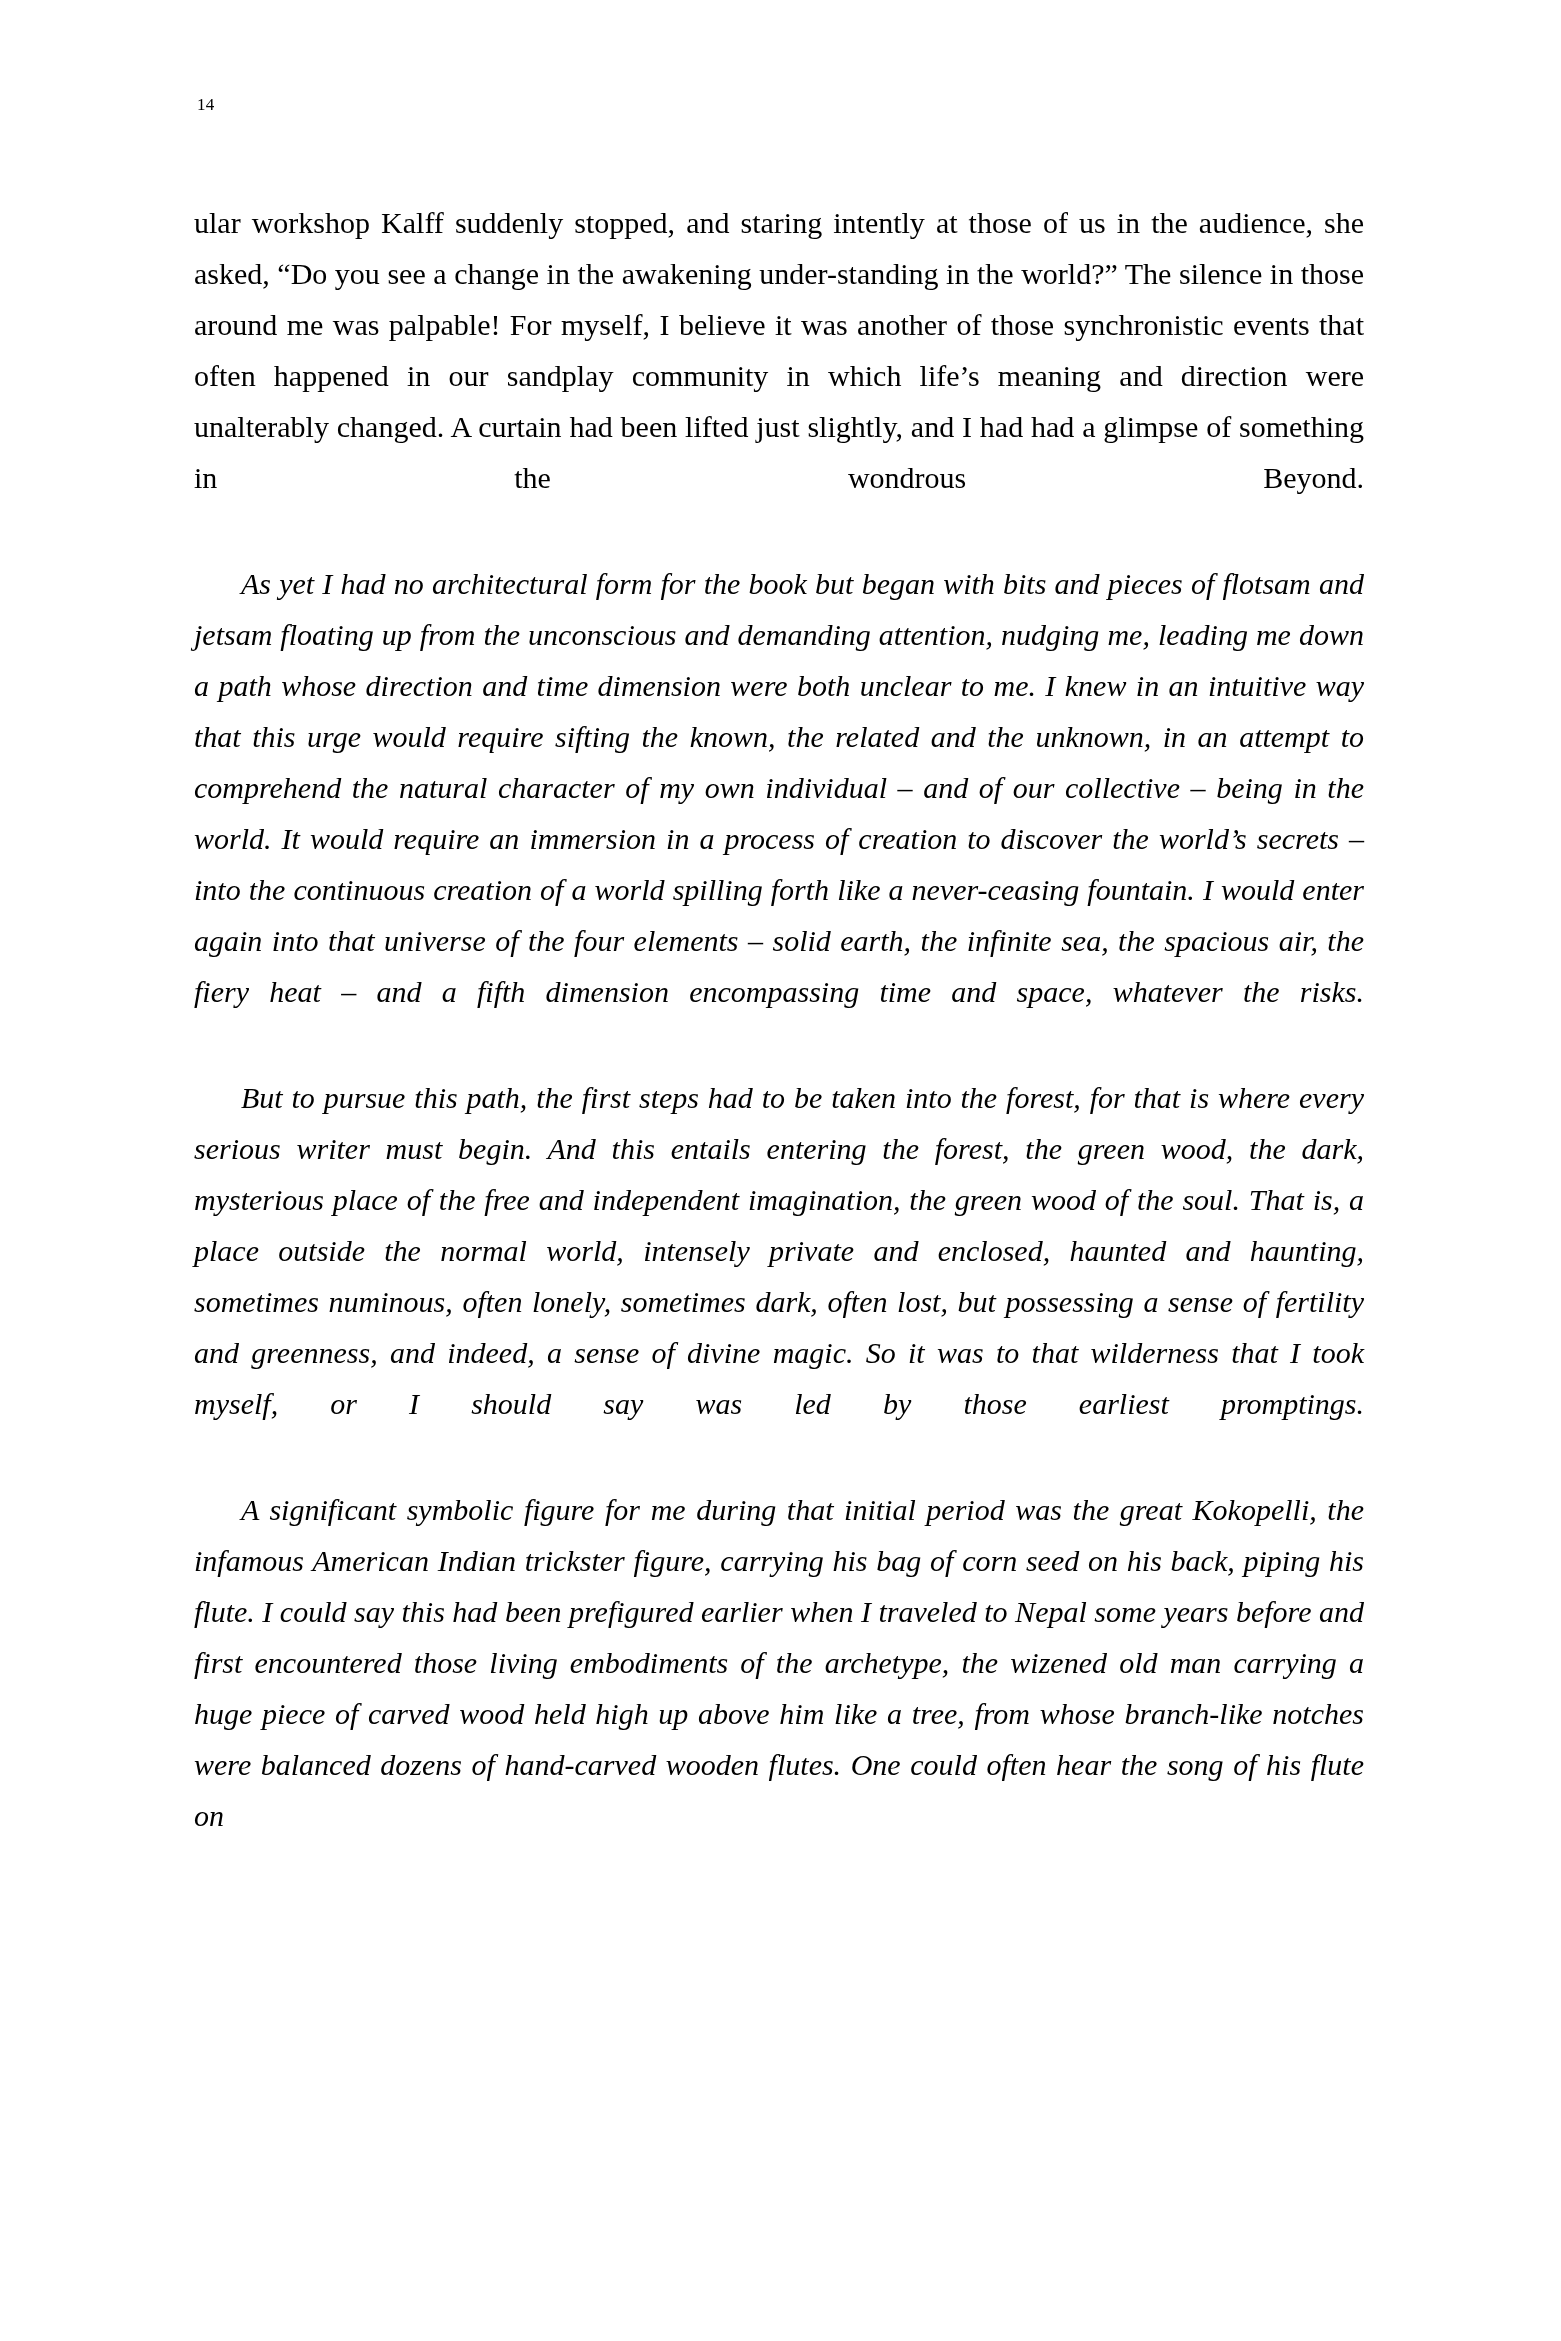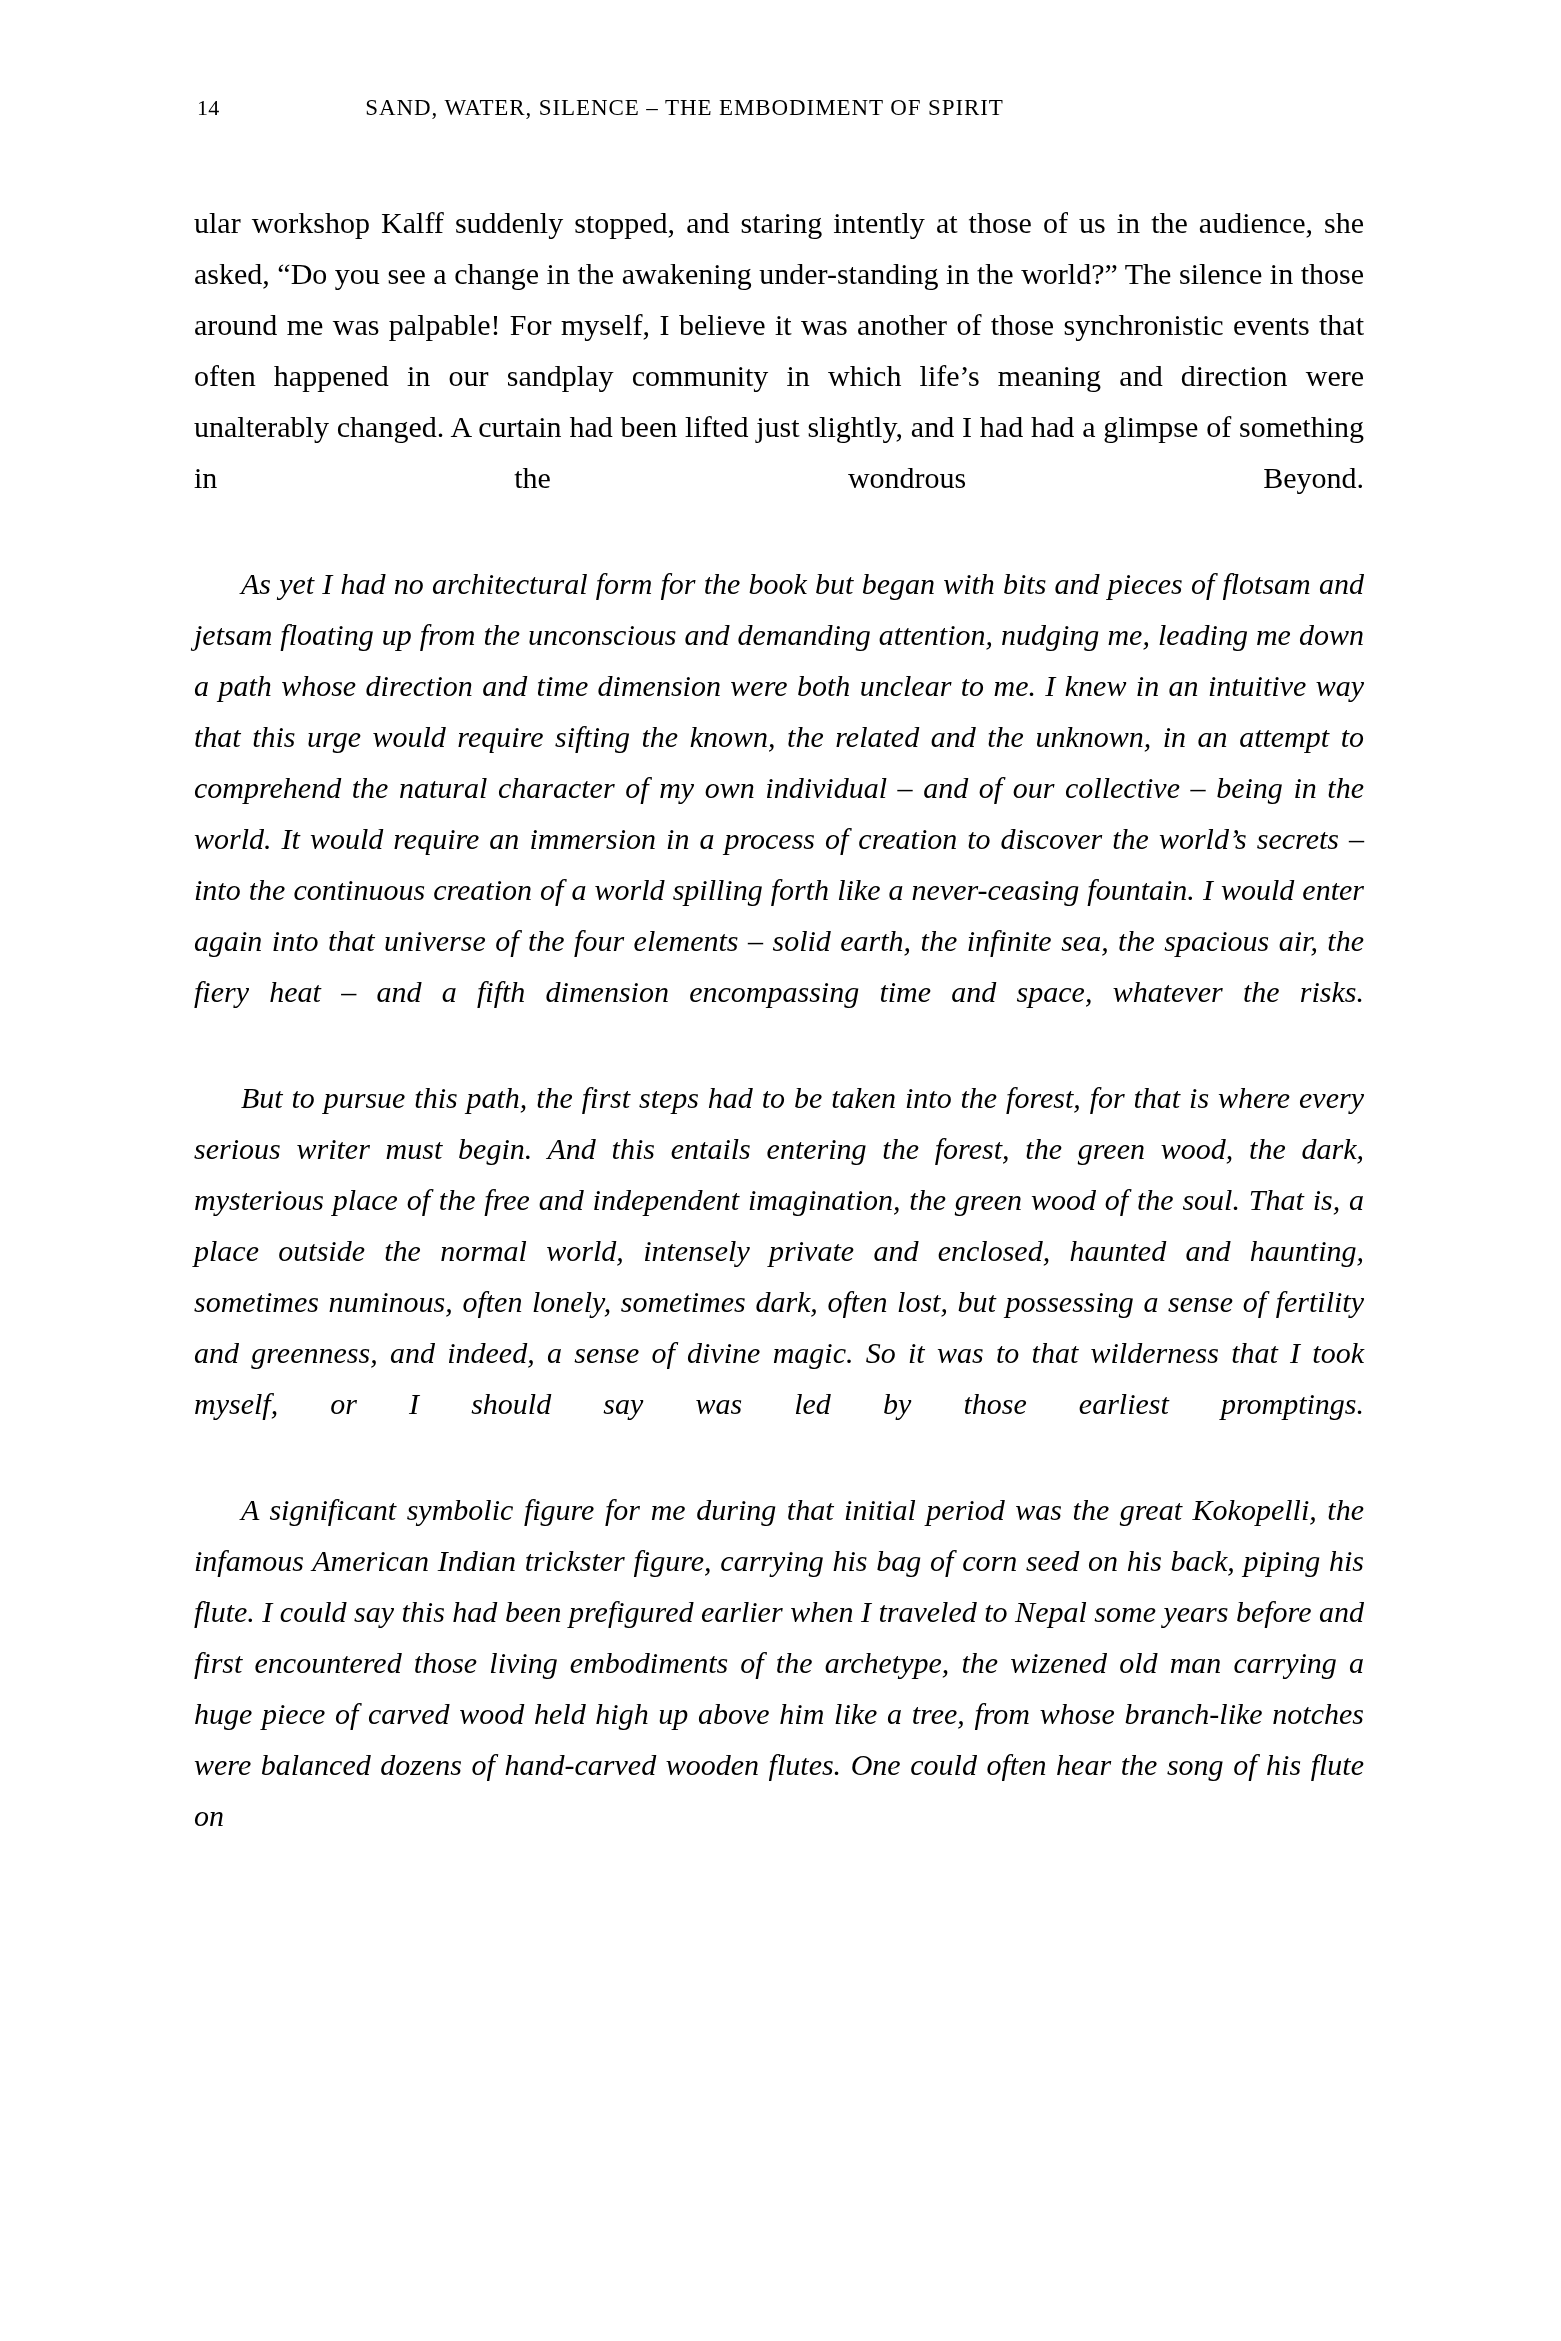--- a/index.html
+++ b/index.html
@@ -20,21 +20,21 @@
     position: absolute;
     top: 95px;
     left: 197px;
     right: 197px;
     height: 34px;
     display: flex;
     align-items: baseline;
   }
   .folio {
     font-family: "Liberation Serif", serif;
-    font-size: 22px;
+    font-size: 17px;
     letter-spacing: 0.3px;
     width: 153px;
     flex: 0 0 auto;
   }
   .head-title {
     font-family: "Liberation Serif", serif;
     font-size: 23px;
     letter-spacing: 0.9px;
     flex: 1 1 auto;
     text-align: left;
@@ -67,21 +67,20 @@
     width: 100%;
   }
 </style>
 </head>
 <body>
 
 <div class="page">
 
   <div class="running-head">
     <div class="folio">14</div>
-    <div class="head-title">SAND, WATER, SILENCE – THE EMBODIMENT OF SPIRIT</div>
   </div>
 
   <div class="body-col">
     <p class="para">ular workshop Kalff suddenly stopped, and staring intently at those of us in the audience, she asked, “Do you see a change in the awakening under-standing in the world?” The silence in those around me was palpable! For myself, I believe it was another of those synchronistic events that often happened in our sandplay community in which life’s meaning and direction were unalterably changed. A curtain had been lifted just slightly, and I had had a glimpse of something in the wondrous Beyond.</p>
     <p class="para indent">As yet I had no architectural form for the book but began with bits and pieces of flotsam and jetsam floating up from the unconscious and demanding attention, nudging me, leading me down a path whose direction and time dimension were both unclear to me. I knew in an intuitive way that this urge would require sifting the known, the related and the unknown, in an attempt to comprehend the natural character of my own individual – and of our collective – being in the world. It would require an immersion in a process of creation to discover the world’s secrets – into the continuous creation of a world spilling forth like a never-ceasing fountain. I would enter again into that universe of the four elements – solid earth, the infinite sea, the spacious air, the fiery heat – and a fifth dimension encompassing time and space, whatever the risks.</p>
     <p class="para indent">But to pursue this path, the first steps had to be taken into the forest, for that is where every serious writer must begin. And this entails entering the forest, the green wood, the dark, mysterious place of the free and independent imagination, the green wood of the soul. That is, a place outside the normal world, intensely private and enclosed, haunted and haunting, sometimes numinous, often lonely, sometimes dark, often lost, but possessing a sense of fertility and greenness, and indeed, a sense of divine magic. So it was to that wilderness that I took myself, or I should say was led by those earliest promptings.</p>
     <p class="para indent">A significant symbolic figure for me during that initial period was the great Kokopelli, the infamous American Indian trickster figure, carrying his bag of corn seed on his back, piping his flute. I could say this had been prefigured earlier when I traveled to Nepal some years before and first encountered those living embodiments of the archetype, the wizened old man carrying a huge piece of carved wood held high up above him like a tree, from whose branch-like notches were balanced dozens of hand-carved wooden flutes. One could often hear the song of his flute on</p>
   </div>
 
 </div>

